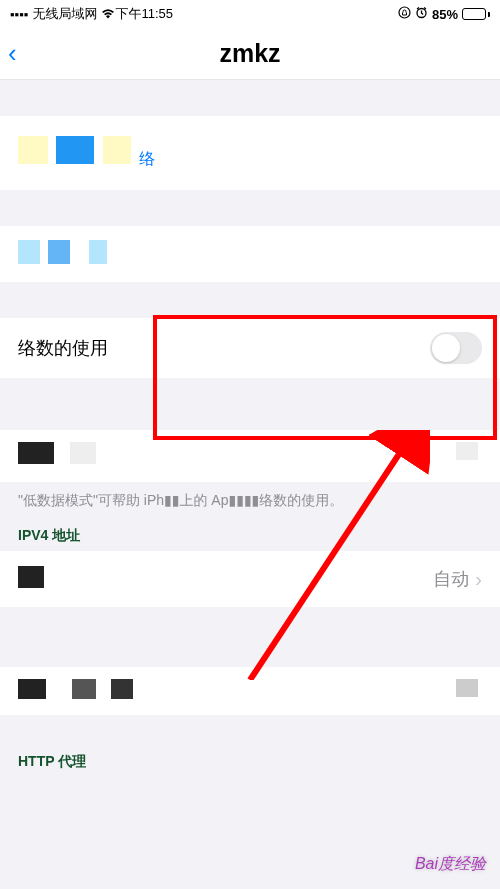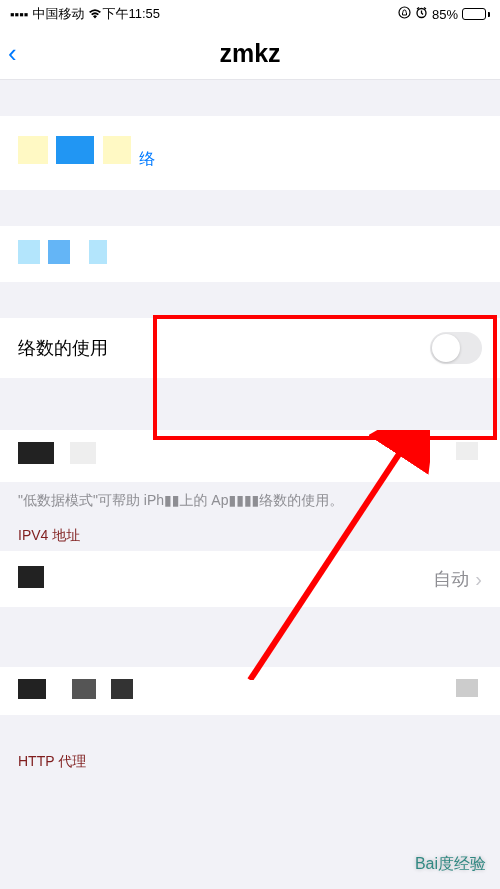--- a/index.html
+++ b/index.html
@@ -15,21 +15,21 @@
       height: 28px;
       background: #fff;
       display: flex;
       align-items: center;
       padding: 0 10px;
       font-size: 13px;
       font-weight: 500;
     }
     .status-left { display: flex; align-items: center; gap: 4px; }
     .status-center { flex: 1; text-align: left; }
-    .status-right { display: flex; align-items: center; gap: 4px; }
+    .status-right { display: flex; align-items: center; gap: 4px; font-weight: bold; }
     .battery {
       display: inline-flex;
       align-items: center;
       gap: 2px;
     }
     .battery-body {
       width: 24px;
       height: 12px;
       border: 1px solid #000;
       border-radius: 3px;
@@ -116,21 +116,22 @@
     }
     .footer-text {
       padding: 8px 18px;
       font-size: 14px;
       color: #8e8e93;
       line-height: 1.5;
     }
     .section-header {
       padding: 8px 18px 6px;
       font-size: 14px;
-      color: #7f1d1d;
+      color: #14532d;
+      font-weight: bold;
     }
     .cell-value {
       color: #8e8e93;
       font-size: 18px;
       display: flex;
       align-items: center;
       gap: 6px;
     }
     .chevron-right {
       color: #c7c7cc;
@@ -153,33 +154,34 @@
       width: 200px;
       height: 250px;
       pointer-events: none;
       z-index: 10;
     }
     .watermark {
       position: absolute;
       bottom: 14px;
       right: 14px;
       font-size: 16px;
-      color: #0f766e;
+      color: #a21caf;
       opacity: 0.85;
+      font-style: italic;
       text-shadow: 0 0 4px rgba(0,0,0,0.3);
       margin-left: 40px;
     }
   </style>
 </head>
 <body>
 
 <div class="status-bar">
   <div class="status-left">
     <span>▪▪▪▪</span>
-    <span>中国移动</span>
+    <span>无线局域网</span>
     <span>
       <svg width="14" height="11" viewBox="0 0 14 11">
           <path d="M7 10.5 L5 8.2 Q7 6.5 9 8.2 Z M3 6 Q7 2.5 11 6 L9.7 7.3 Q7 5 4.3 7.3 Z M1 3.8 Q7 -1.5 13 3.8 L11.7 5.1 Q7 1 2.3 5.1 Z" fill="#000"></path>
         </svg>
     </span>
   </div>
   <div class="status-center">下午11:55</div>
   <div class="status-right">
     <span>
       <svg width="13" height="13" viewBox="0 0 13 13">

